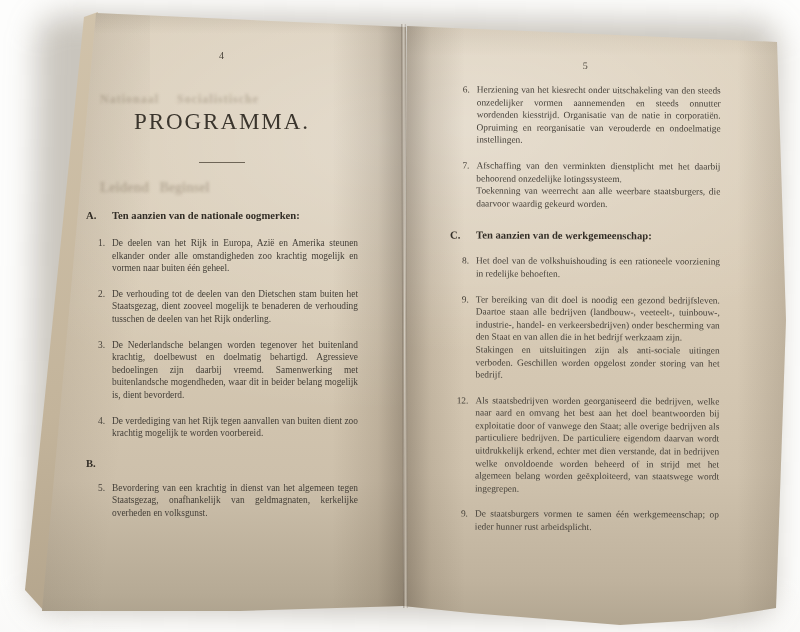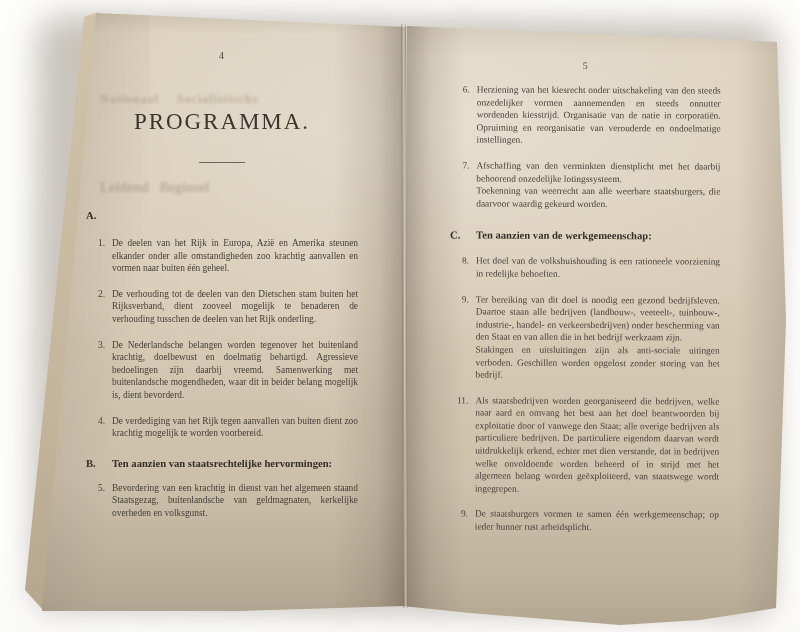--- a/index.html
+++ b/index.html
@@ -124,47 +124,47 @@
     <div class="ghost ghost-1">Nationaal Socialistische</div>
     <div class="ghost ghost-2">Leidend Beginsel</div>
 
     <div class="text-col left-col">
       <div class="page-num">4</div>
       <h1 class="doc-title">PROGRAMMA.</h1>
       <div class="title-rule"></div>
 
       <div class="section sec-a">
         <span class="sec-label">A.</span>
+        <span>Ten aanzien van de nationale oogmerken:</span>
       </div>
 
       <div class="item item-first">
         <span class="num">1.</span>
-        <div class="txt">De deelen van het Rijk in Europa, Azië en Amerika steunen elkander onder alle omstandigheden zoo krachtig aanvallen en vormen naar buiten één geheel.</div>
+        <div class="txt">De deelen van het Rijk in Europa, Azië en Amerika steunen elkander onder alle omstandigheden zoo krachtig mogelijk en vormen naar buiten één geheel.</div>
       </div>
       <div class="item">
         <span class="num">2.</span>
-        <div class="txt">De verhouding tot de deelen van den Dietschen stam buiten het Rijksverband, dient zooveel mogelijk te benaderen de verhouding tusschen de deelen van het Rijk onderling.</div>
+        <div class="txt">De verhouding tot de deelen van den Dietschen stam buiten het Staatsgezag, dient zooveel mogelijk te benaderen de verhouding tusschen de deelen van het Rijk onderling.</div>
       </div>
       <div class="item">
         <span class="num">3.</span>
         <div class="txt">De Nederlandsche belangen worden tegenover het buitenland krachtig, doelbewust en doelmatig behartigd. Agressieve bedoelingen zijn daarbij vreemd. Samenwerking met buitenlandsche mogendheden, waar dit in beider belang mogelijk is, dient bevorderd.</div>
       </div>
       <div class="item">
         <span class="num">4.</span>
         <div class="txt">De verdediging van het Rijk tegen aanvallen van buiten dient zoo krachtig mogelijk te worden voorbereid.</div>
       </div>
 
       <div class="section sec-b">
         <span class="sec-label">B.</span>
-        <span>Ten aanzien van staatsrechtelijke hervormingen:</span>
       </div>
 
       <div class="item">
         <span class="num">5.</span>
-        <div class="txt">Bevordering van een krachtig in dienst van het algemeen staand Staatsgezag, buitenlandsche van geldmagnaten, kerkelijke overheden en volksgunst.</div>
+        <div class="txt">Bevordering van een krachtig in dienst van het algemeen tegen Staatsgezag, onafhankelijk van geldmagnaten, kerkelijke overheden en volksgunst.</div>
       </div>
     </div>
   </div>
 
   <div class="layer page-right">
     <div class="top-shade"></div>
     <div class="gutter-shade"></div>
     <div class="edge-shade-right"></div>
 
     <div class="text-col right-col">
@@ -188,21 +188,21 @@
       <div class="item item-8">
         <span class="num">8.</span>
         <div class="txt">Het doel van de volkshuishouding is een rationeele voorziening in redelijke behoeften.</div>
       </div>
       <div class="item">
         <span class="num">9.</span>
         <div class="txt">Ter bereiking van dit doel is noodig een gezond bedrijfsleven. Daartoe staan alle bedrijven (landbouw-, veeteelt-, tuinbouw-, industrie-, handel- en verkeersbedrijven) onder bescherming van den Staat en van allen die in het bedrijf werkzaam zijn.
 Stakingen en uitsluitingen zijn als anti-sociale uitingen verboden. Geschillen worden opgelost zonder storing van het bedrijf.</div>
       </div>
       <div class="item">
-        <span class="num">11.</span>
+        <span class="num">12.</span>
         <div class="txt">Als staatsbedrijven worden georganiseerd die bedrijven, welke naar aard en omvang het best aan het doel beantwoorden bij exploitatie door of vanwege den Staat; alle overige bedrijven als particuliere bedrijven. De particuliere eigendom daarvan wordt uitdrukkelijk erkend, echter met dien verstande, dat in bedrijven welke onvoldoende worden beheerd of in strijd met het algemeen belang worden geëxploiteerd, van staatswege wordt ingegrepen.</div>
       </div>
       <div class="item">
         <span class="num">9.</span>
         <div class="txt">De staatsburgers vormen te samen één werkgemeenschap; op ieder hunner rust arbeidsplicht.</div>
       </div>
     </div>
   </div>
 
   <div class="spine-line"></div>

